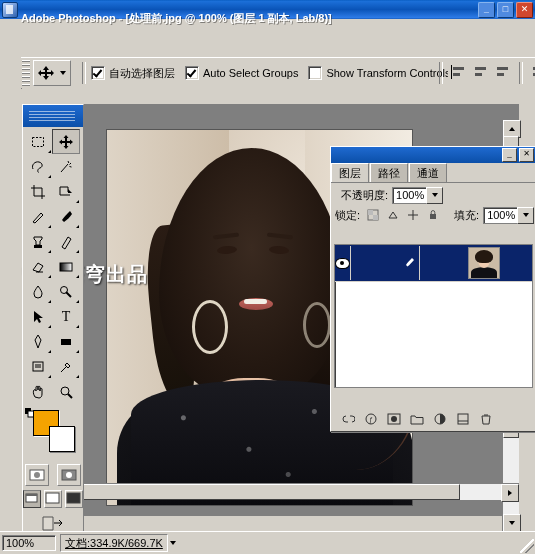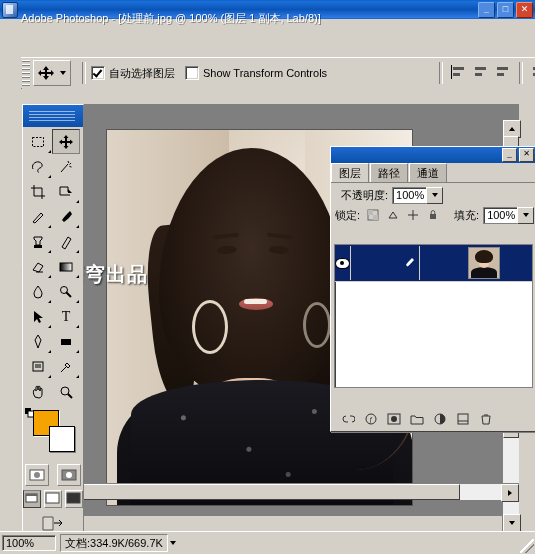--- a/index.html
+++ b/index.html
@@ -21,21 +21,21 @@
   .titlebar .tb-icon{
     width:14px;height:14px;margin-left:2px;margin-right:3px;
     background:linear-gradient(to bottom right,#bcd6ff,#2a5fae);
     border:1px solid #0a3a78;border-radius:2px;position:relative;flex:none;
   }
   .titlebar .tb-icon:after{
     content:"";position:absolute;left:3px;top:2px;width:7px;height:9px;
     background:#fff;opacity:.75;
   }
   .titlebar .tb-text{
-    color:#fff;font-size:11px;font-weight:normal;white-space:nowrap;overflow:hidden;
+    color:#fff;font-size:11px;font-weight:bold;white-space:nowrap;overflow:hidden;
     text-shadow:1px 1px 0 rgba(0,0,0,.4);
     margin-top:17px;
   }
   .tb-buttons{position:absolute;right:2px;top:2px;display:flex;gap:2px;}
   .tb-btn{
     width:15px;height:14px;background:#4f8ae0;border:1px solid #0a3a78;
     border-top-color:#86b4ef;border-left-color:#86b4ef;
     color:#fff;font-size:9px;line-height:12px;text-align:center;font-weight:bold;
     border-radius:2px;
   }
@@ -244,21 +244,21 @@
   }
   .status-zoom{
     width:54px;height:16px;margin-left:2px;background:#d4d0c8;
     border:1px solid #808080;border-right-color:#fff;border-bottom-color:#fff;
     box-shadow:inset 1px 1px 0 #404040;
     font-size:11px;line-height:15px;padding-left:3px;box-sizing:border-box;
   }
   .status-info{
     margin-left:4px;height:16px;font-size:11px;line-height:16px;
     border:1px solid #808080;border-right-color:#fff;border-bottom-color:#fff;
-    padding:0 4px;background:#d4d0c8;white-space:nowrap;
+    padding:0 4px;background:#d4d0c8;white-space:nowrap;text-decoration:underline;
   }
   .status-grip{
     position:absolute;right:1px;bottom:1px;width:14px;height:14px;
     background:
       linear-gradient(135deg,transparent 45%,#fff 45% 55%,transparent 55%),
       linear-gradient(135deg,transparent 65%,#808080 65% 75%,transparent 75%);
   }
 
   
   .toolbox{
@@ -416,20 +416,24 @@
       <div class="arrow-down"></div>
     </div>
 
     <div class="sep-v"></div>
 
     <div class="chk-wrap">
       <div class="chk checked"></div>
       <span class="chk-label">自动选择图层</span>
     </div>
 
+    <div class="chk-wrap">
+      <div class="chk checked"></div>
+      <span class="chk-label">Auto Select Groups</span>
+    </div>
 
     <div class="chk-wrap">
       <div class="chk"></div>
       <span class="chk-label">Show Transform Controls</span>
     </div>
 
     <div class="align-group">
       <div class="sep-v"></div>
       <div class="align-btn">
           <div class="bar"></div>

